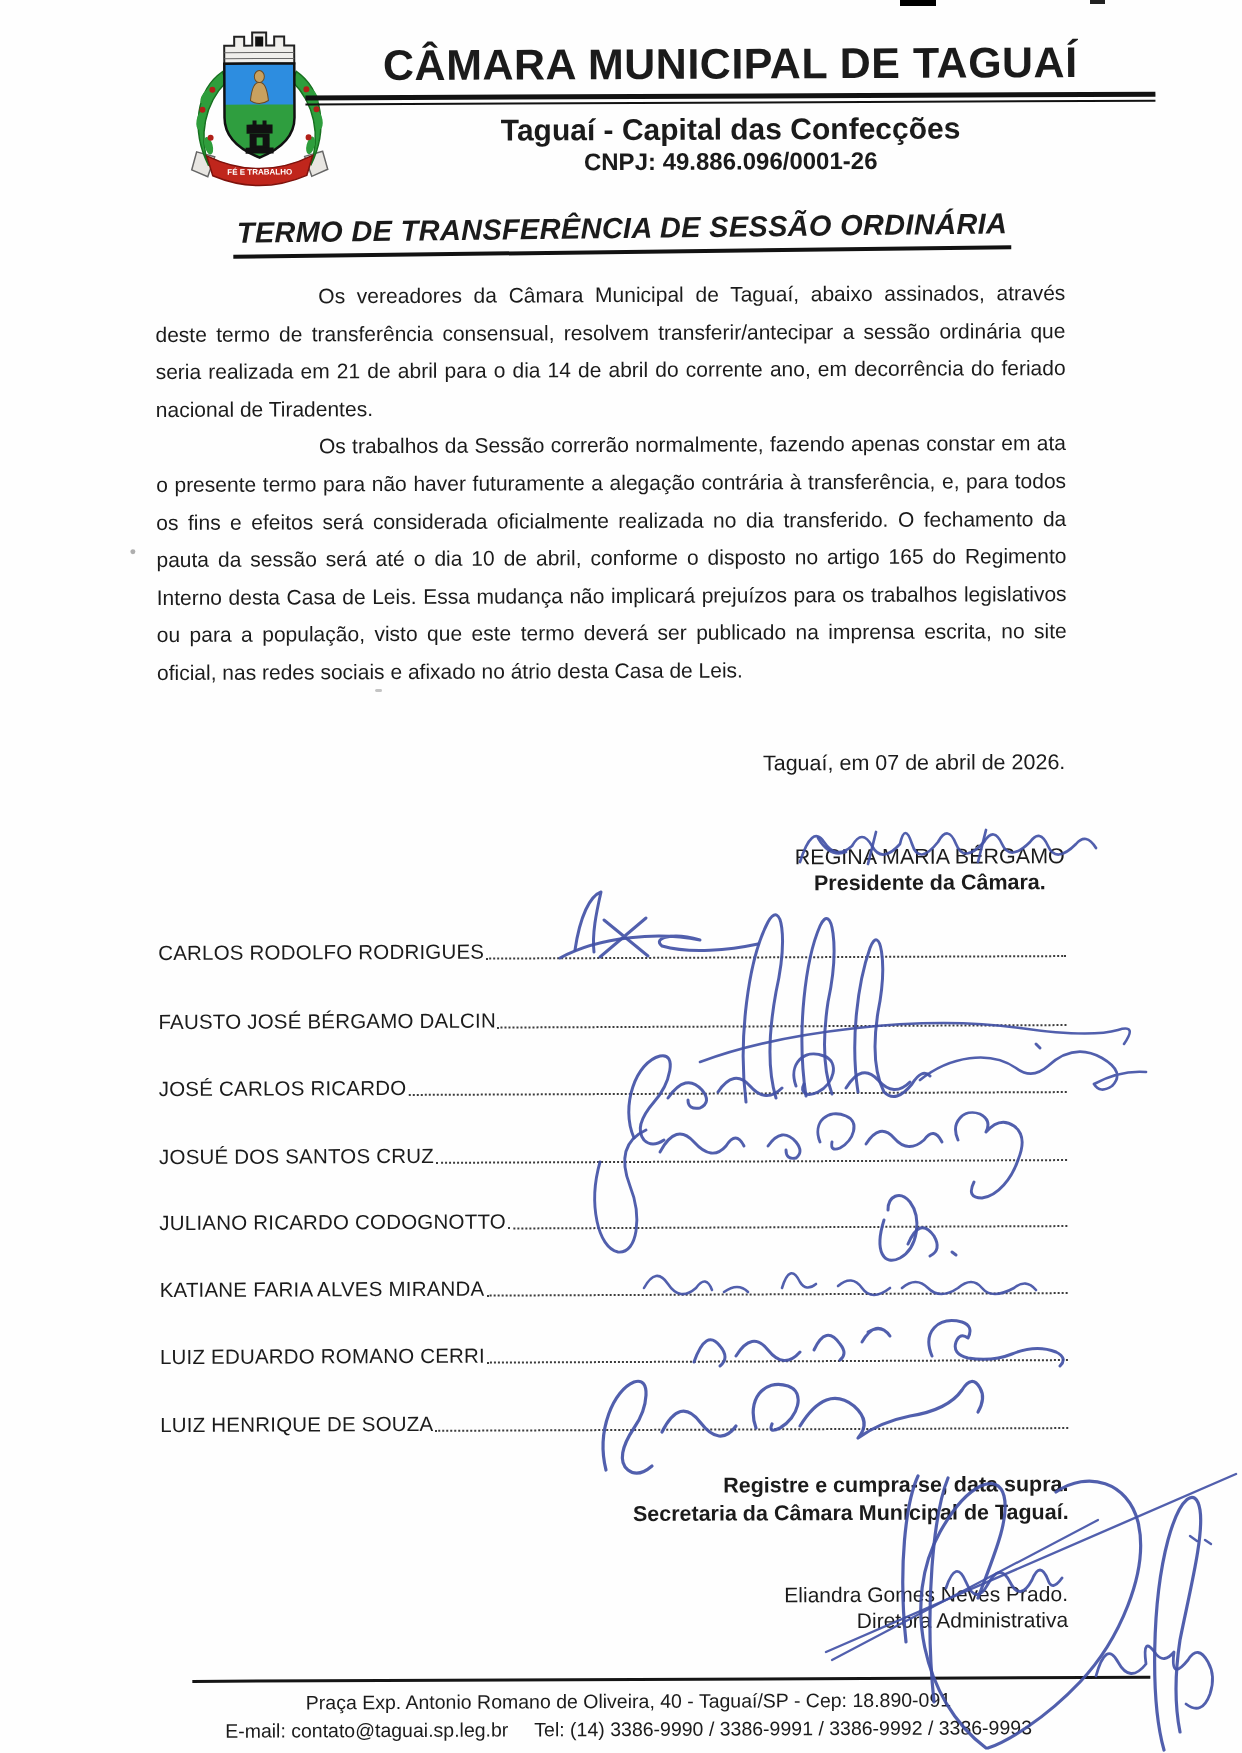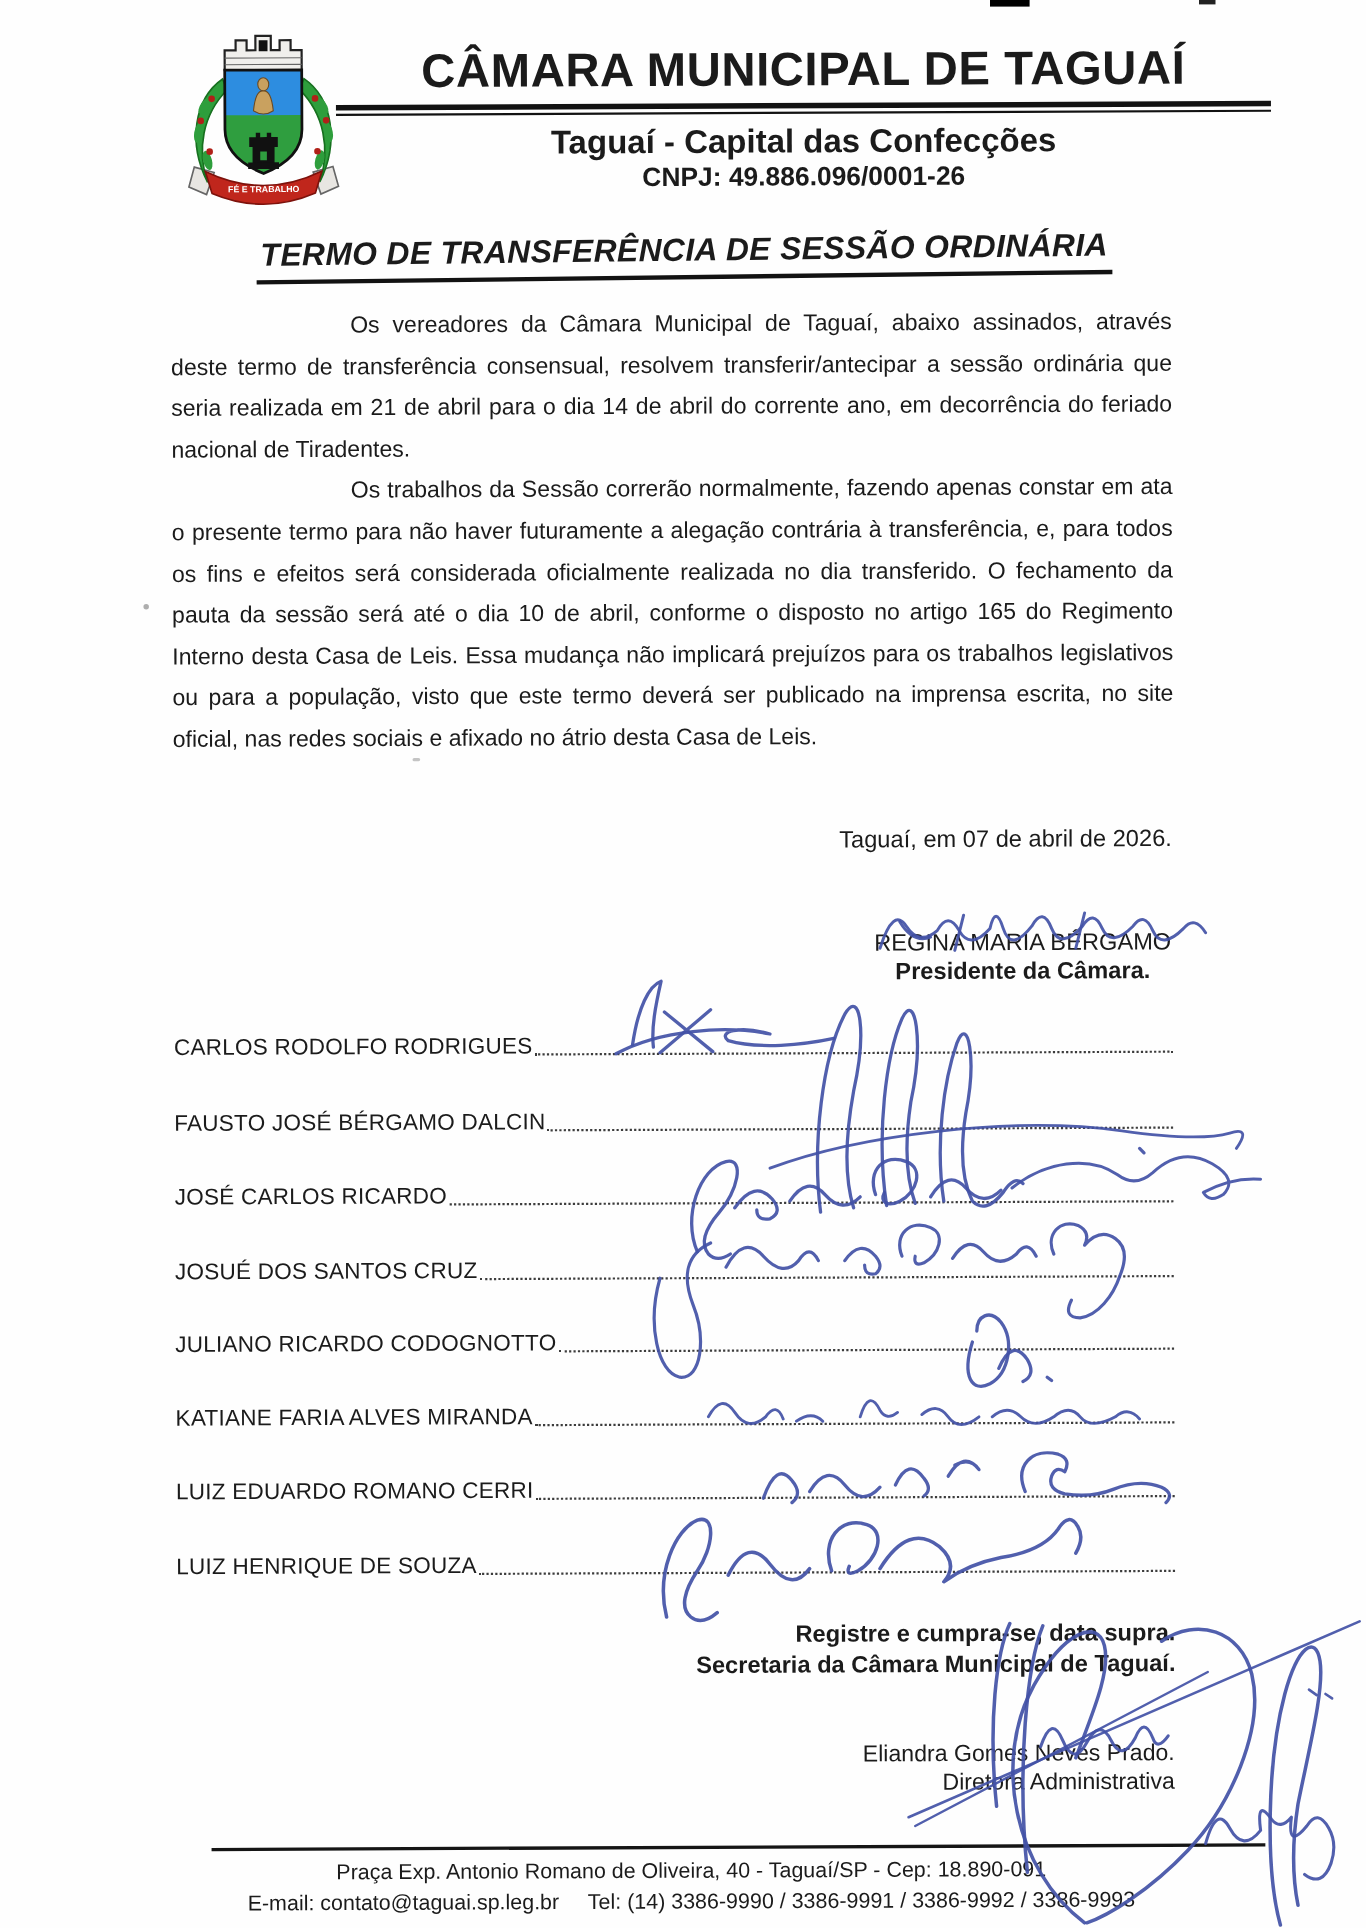--- a/index.html
+++ b/index.html
@@ -10,21 +10,21 @@
   }
   .tilt { position:absolute; inset:0; transform:rotate(-0.25deg); transform-origin:50% 0; }
 
   
   .scan-mark1 { position:absolute; left:900px; top:0; width:36px; height:6px; background:#000; }
   .scan-mark2 { position:absolute; left:1090px; top:0; width:15px; height:4px; background:#222; }
   .speck1 { position:absolute; left:128px; top:547px; width:5px; height:5px; background:#9a9a9a; border-radius:50%; opacity:.8; }
   .speck2 { position:absolute; left:372px; top:688px; width:7px; height:3px; background:#b5b5b5; border-radius:2px; opacity:.8; }
 
   
-  .logo { position:absolute; left:168px; top:24px; }
+  .logo { position:absolute; left:188px; top:24px; }
   .header-text { position:absolute; left:305px; top:40px; width:850px; text-align:center; }
   .org-name { font-size:43px; font-weight:bold; white-space:nowrap; letter-spacing:0.5px; }
   .rule { margin-top:5px; border-top:5px solid #121212; height:3px; border-bottom:2.5px solid #121212; }
   .tagline { margin-top:9px; font-size:30px; font-weight:bold; }
   .cnpj { margin-top:1px; font-size:24px; font-weight:bold; }
 
   
   .doc-title { position:absolute; left:0; top:212px; width:100%; text-align:center; transform:rotate(-0.45deg); }
   .doc-title span {
     font-size:29px; font-weight:bold; font-style:italic; letter-spacing:0.3px;

